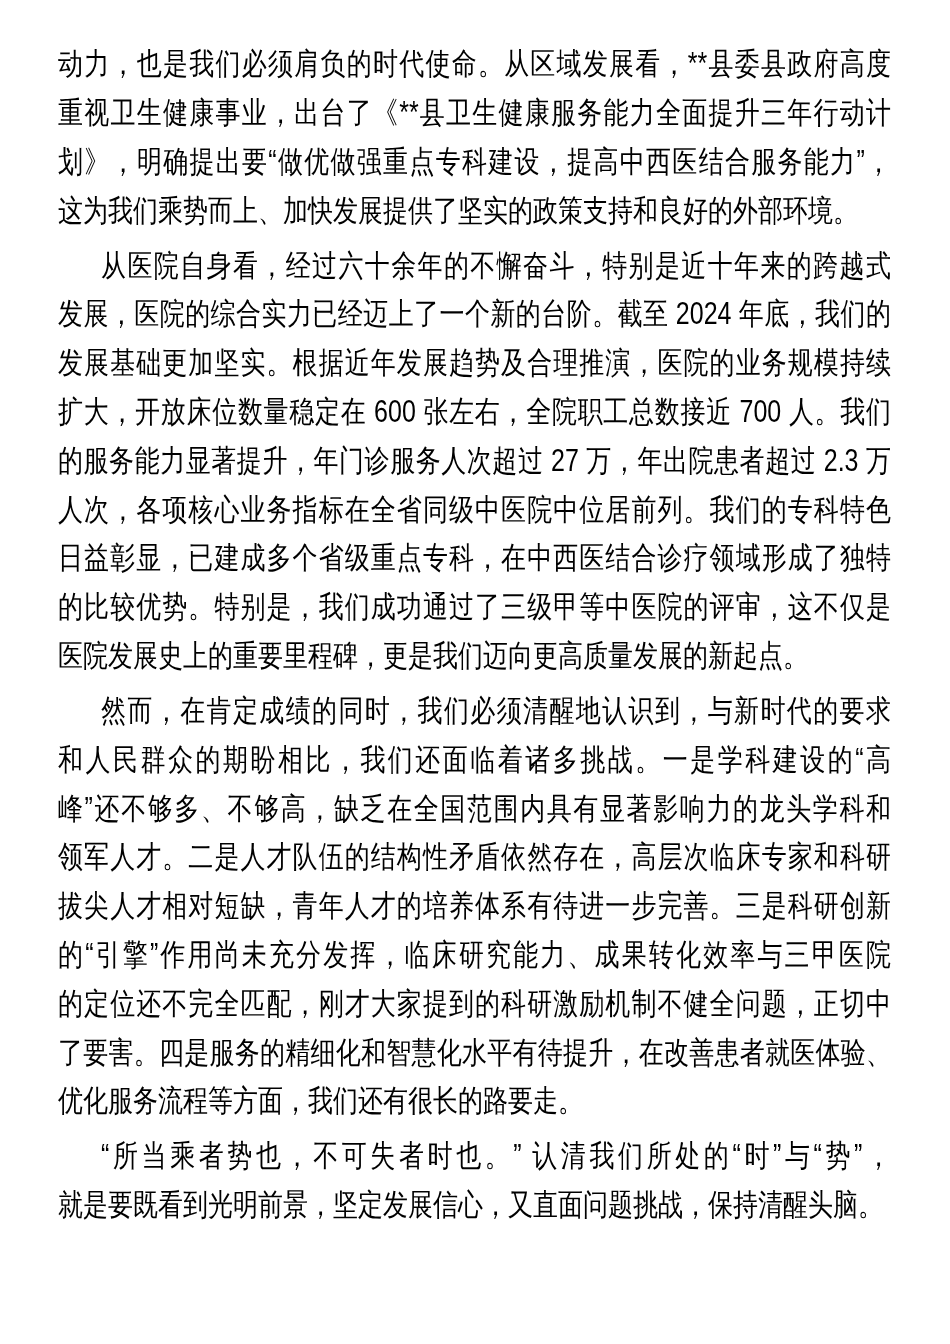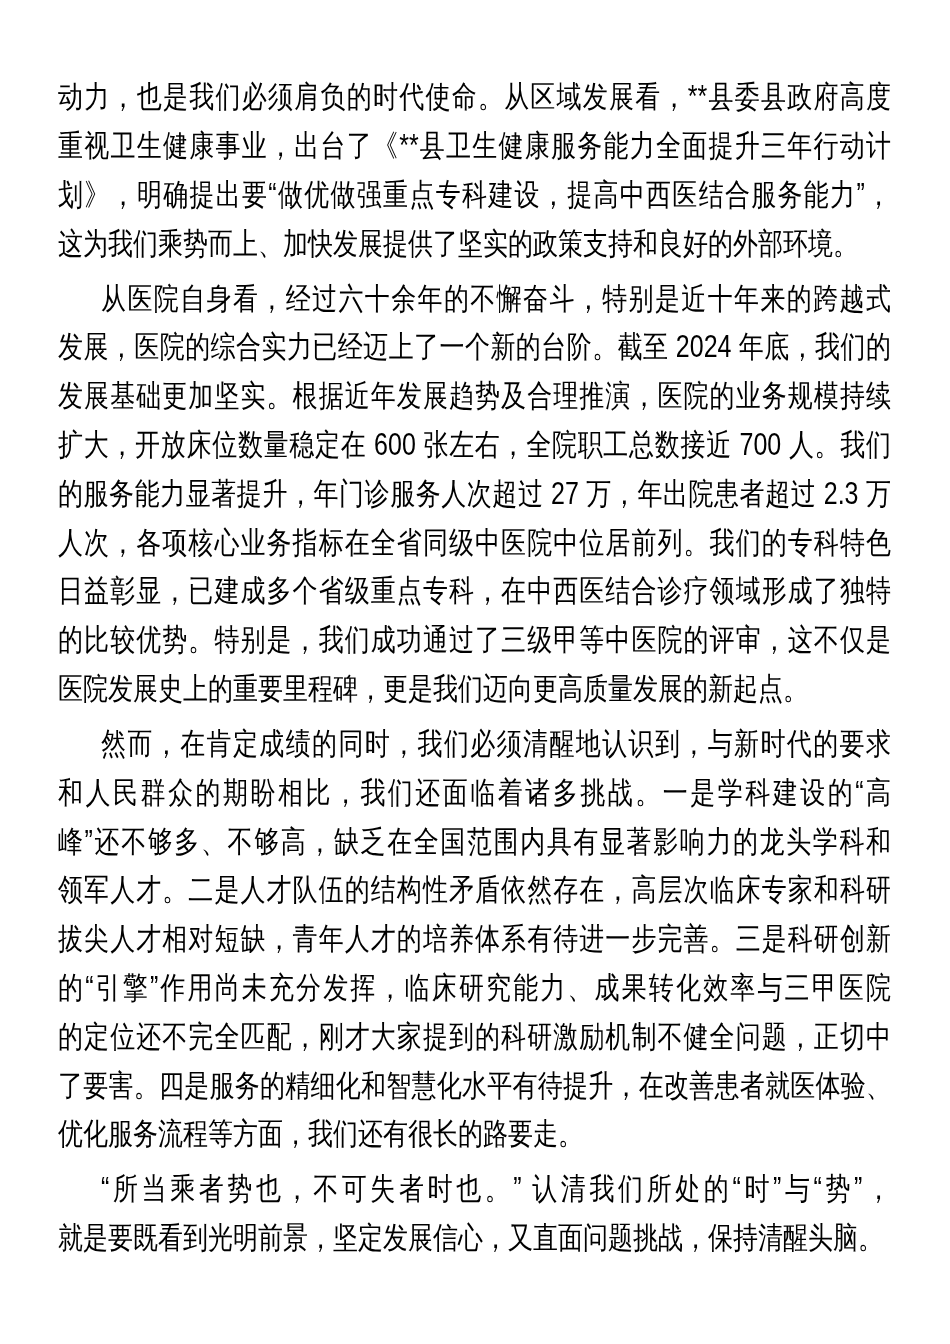--- a/index.html
+++ b/index.html
@@ -7,21 +7,21 @@
     padding: 0;
     background: #ffffff;
   }
   .page {
     position: relative;
     width: 950px;
     height: 1344px;
     background: #ffffff;
     overflow: hidden;
     box-sizing: border-box;
-    padding: 72px 0 0 58px;
+    padding: 39px 0 0 58px;
     font-family: "Liberation Sans", "DejaVu Sans", sans-serif;
   }
   .doc-text {
     width: 833px;
     color: #000000;
     font-size: 25px;
     line-height: 40px;
     
     transform: scaleY(1.22);
     transform-origin: 0 0;

